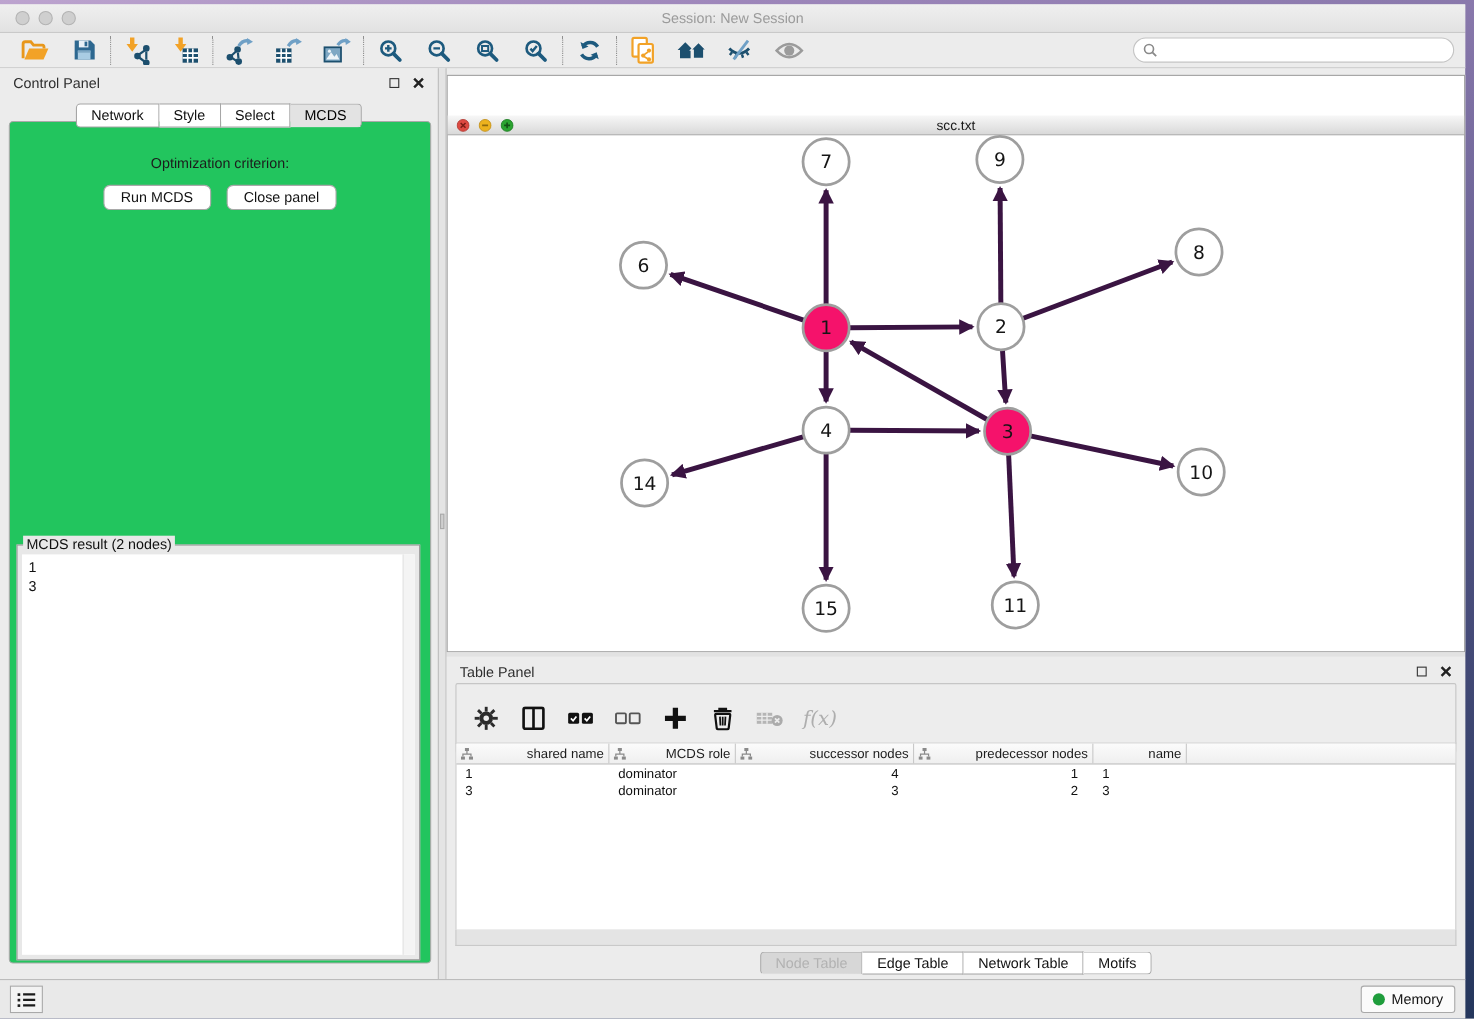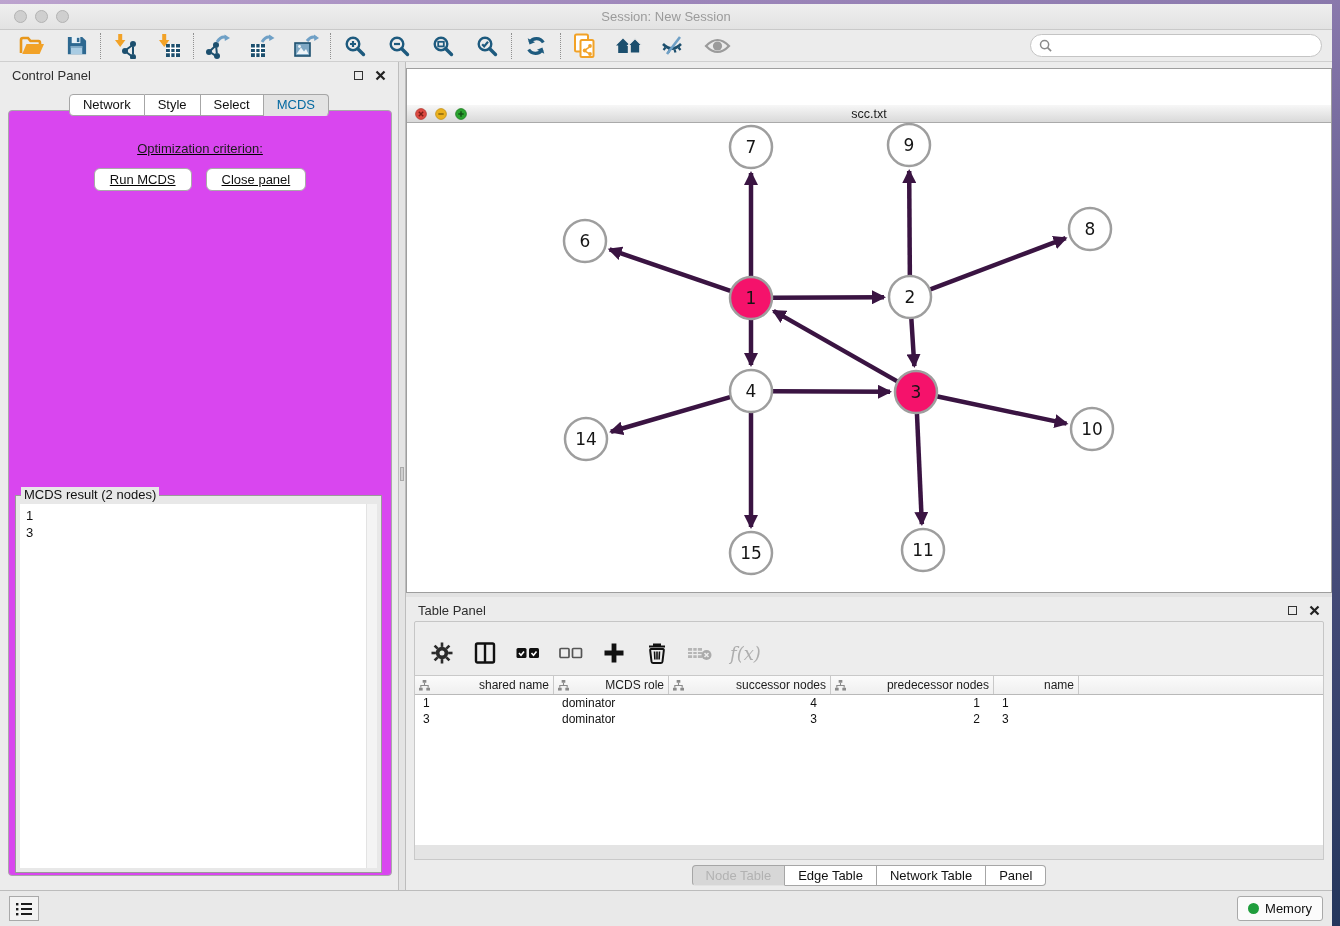--- a/index.html
+++ b/index.html
@@ -35,23 +35,23 @@
   .control-panel { position:absolute; left:0; top:0; width:398px; bottom:0; background:#ececec; }
   .panel-head { position:absolute; top:6px; left:12px; font-size:13px; color:#2e2e2e; }
   .panel-icons { position:absolute; top:8px; right:12px; display:flex; gap:12px; align-items:center; }
   .float-ic { width:9px; height:9px; border:1.6px solid #333; display:inline-block; }
   .close-ic svg { display:block; }
   .cp-tabs { position:absolute; top:32px; left:0; right:0; display:flex; justify-content:center; z-index:2; }
   .tab { background:#fff; border:1px solid #a6a6a6; border-left:none; padding:3px 13px 4px;
     font-size:13px; color:#111; height:22px; line-height:14px; }
   .tab:first-child { border-left:1px solid #a6a6a6; border-radius:4px 0 0 4px; }
   .tab.last { border-radius:0 4px 4px 0; }
-  .tab.sel-disabled { background:#e3e3e3; color:#0369a1; border-bottom-color:#e3e3e3; }
-  .cp-box { position:absolute; left:8px; right:6px; top:48px; bottom:14px; background:#d946ef;
-    border:1px solid #a9a9a9; border-radius:4px;text-decoration:underline; }
+  .tab.sel-disabled { background:#e3e3e3; color:#000000; border-bottom-color:#e3e3e3; }
+  .cp-box { position:absolute; left:8px; right:6px; top:48px; bottom:14px; background:#22c55e;
+    border:1px solid #a9a9a9; border-radius:4px; }
   .opt-label { margin-top:30px; text-align:center; font-size:13px; color:#1c1c1c; }
   .select { display:flex; align-items:center; width:310px; height:23px; margin:9px auto 0;
     background:#fff; border:1px solid #a9a9a9; border-radius:6px; padding:0 7px; font-size:13px; color:#111; }
   .select .lbl { flex:1; }
   .btnrow { display:flex; justify-content:center; gap:14px; margin-top:12px; }
   .btn { background:#fff; border:1px solid #a9a9a9; border-radius:6px; height:23px;
     padding:0 15px; font-size:13px; color:#111; }
   .result { position:absolute; left:6px; right:9px; top:384px; bottom:2px;
     border:1px solid #9a9a9a; background:#e8e8e8; }
   .result .legend { position:absolute; top:-9px; left:5px; background:#e8e8e8; padding:0 3px;
@@ -544,21 +544,21 @@
             <div class="td c3 ra">2</div>
             <div class="td c4">3</div>
           </div>
         </div>
         <div class="scrollstrip"></div>
 
         <div class="tp-tabs">
           <button class="tab sel-disabled">Node Table</button>
           <button class="tab">Edge Table</button>
           <button class="tab">Network Table</button>
-          <button class="tab last">Panel</button>
+          <button class="tab last">Motifs</button>
         </div>
       </div>
     </div>
   </div>
 
   <div class="statusbar">
     <button class="sq-btn">
       <svg width="18" height="16" viewBox="0 0 18 16">
           <g stroke="#1c1c1c" stroke-width="2">
             <line x1="6" y1="3" x2="17" y2="3"></line>

